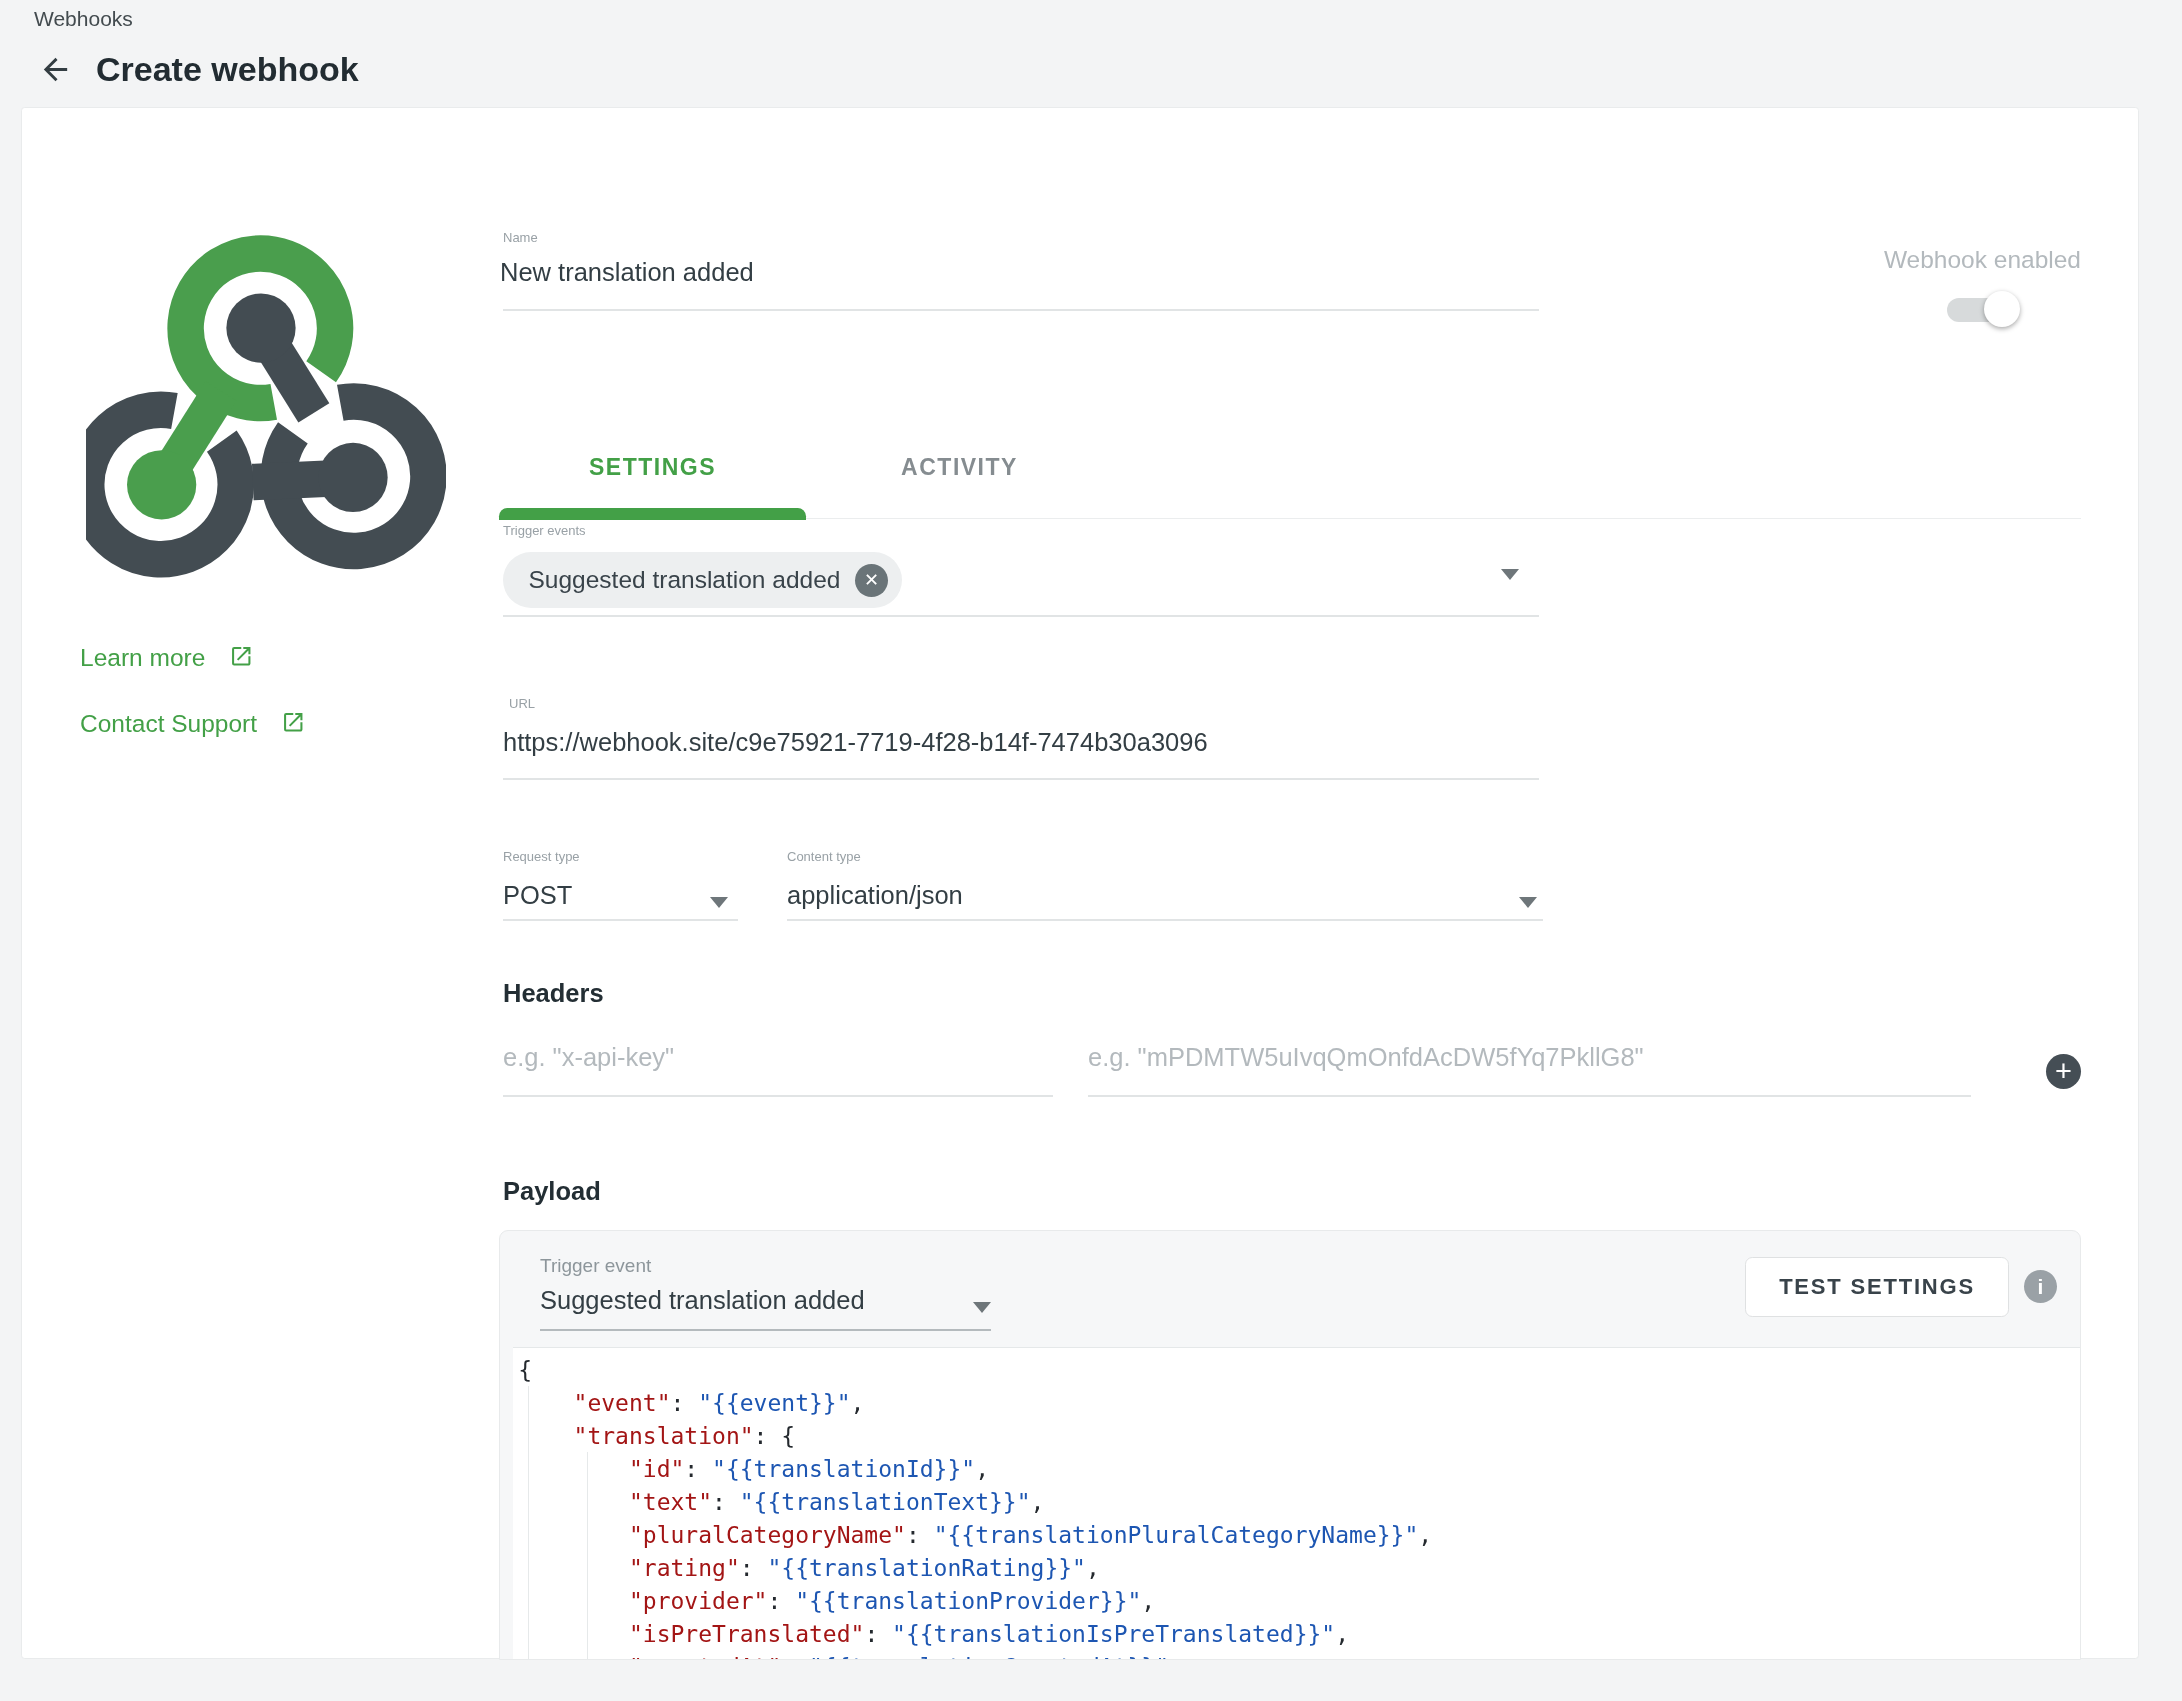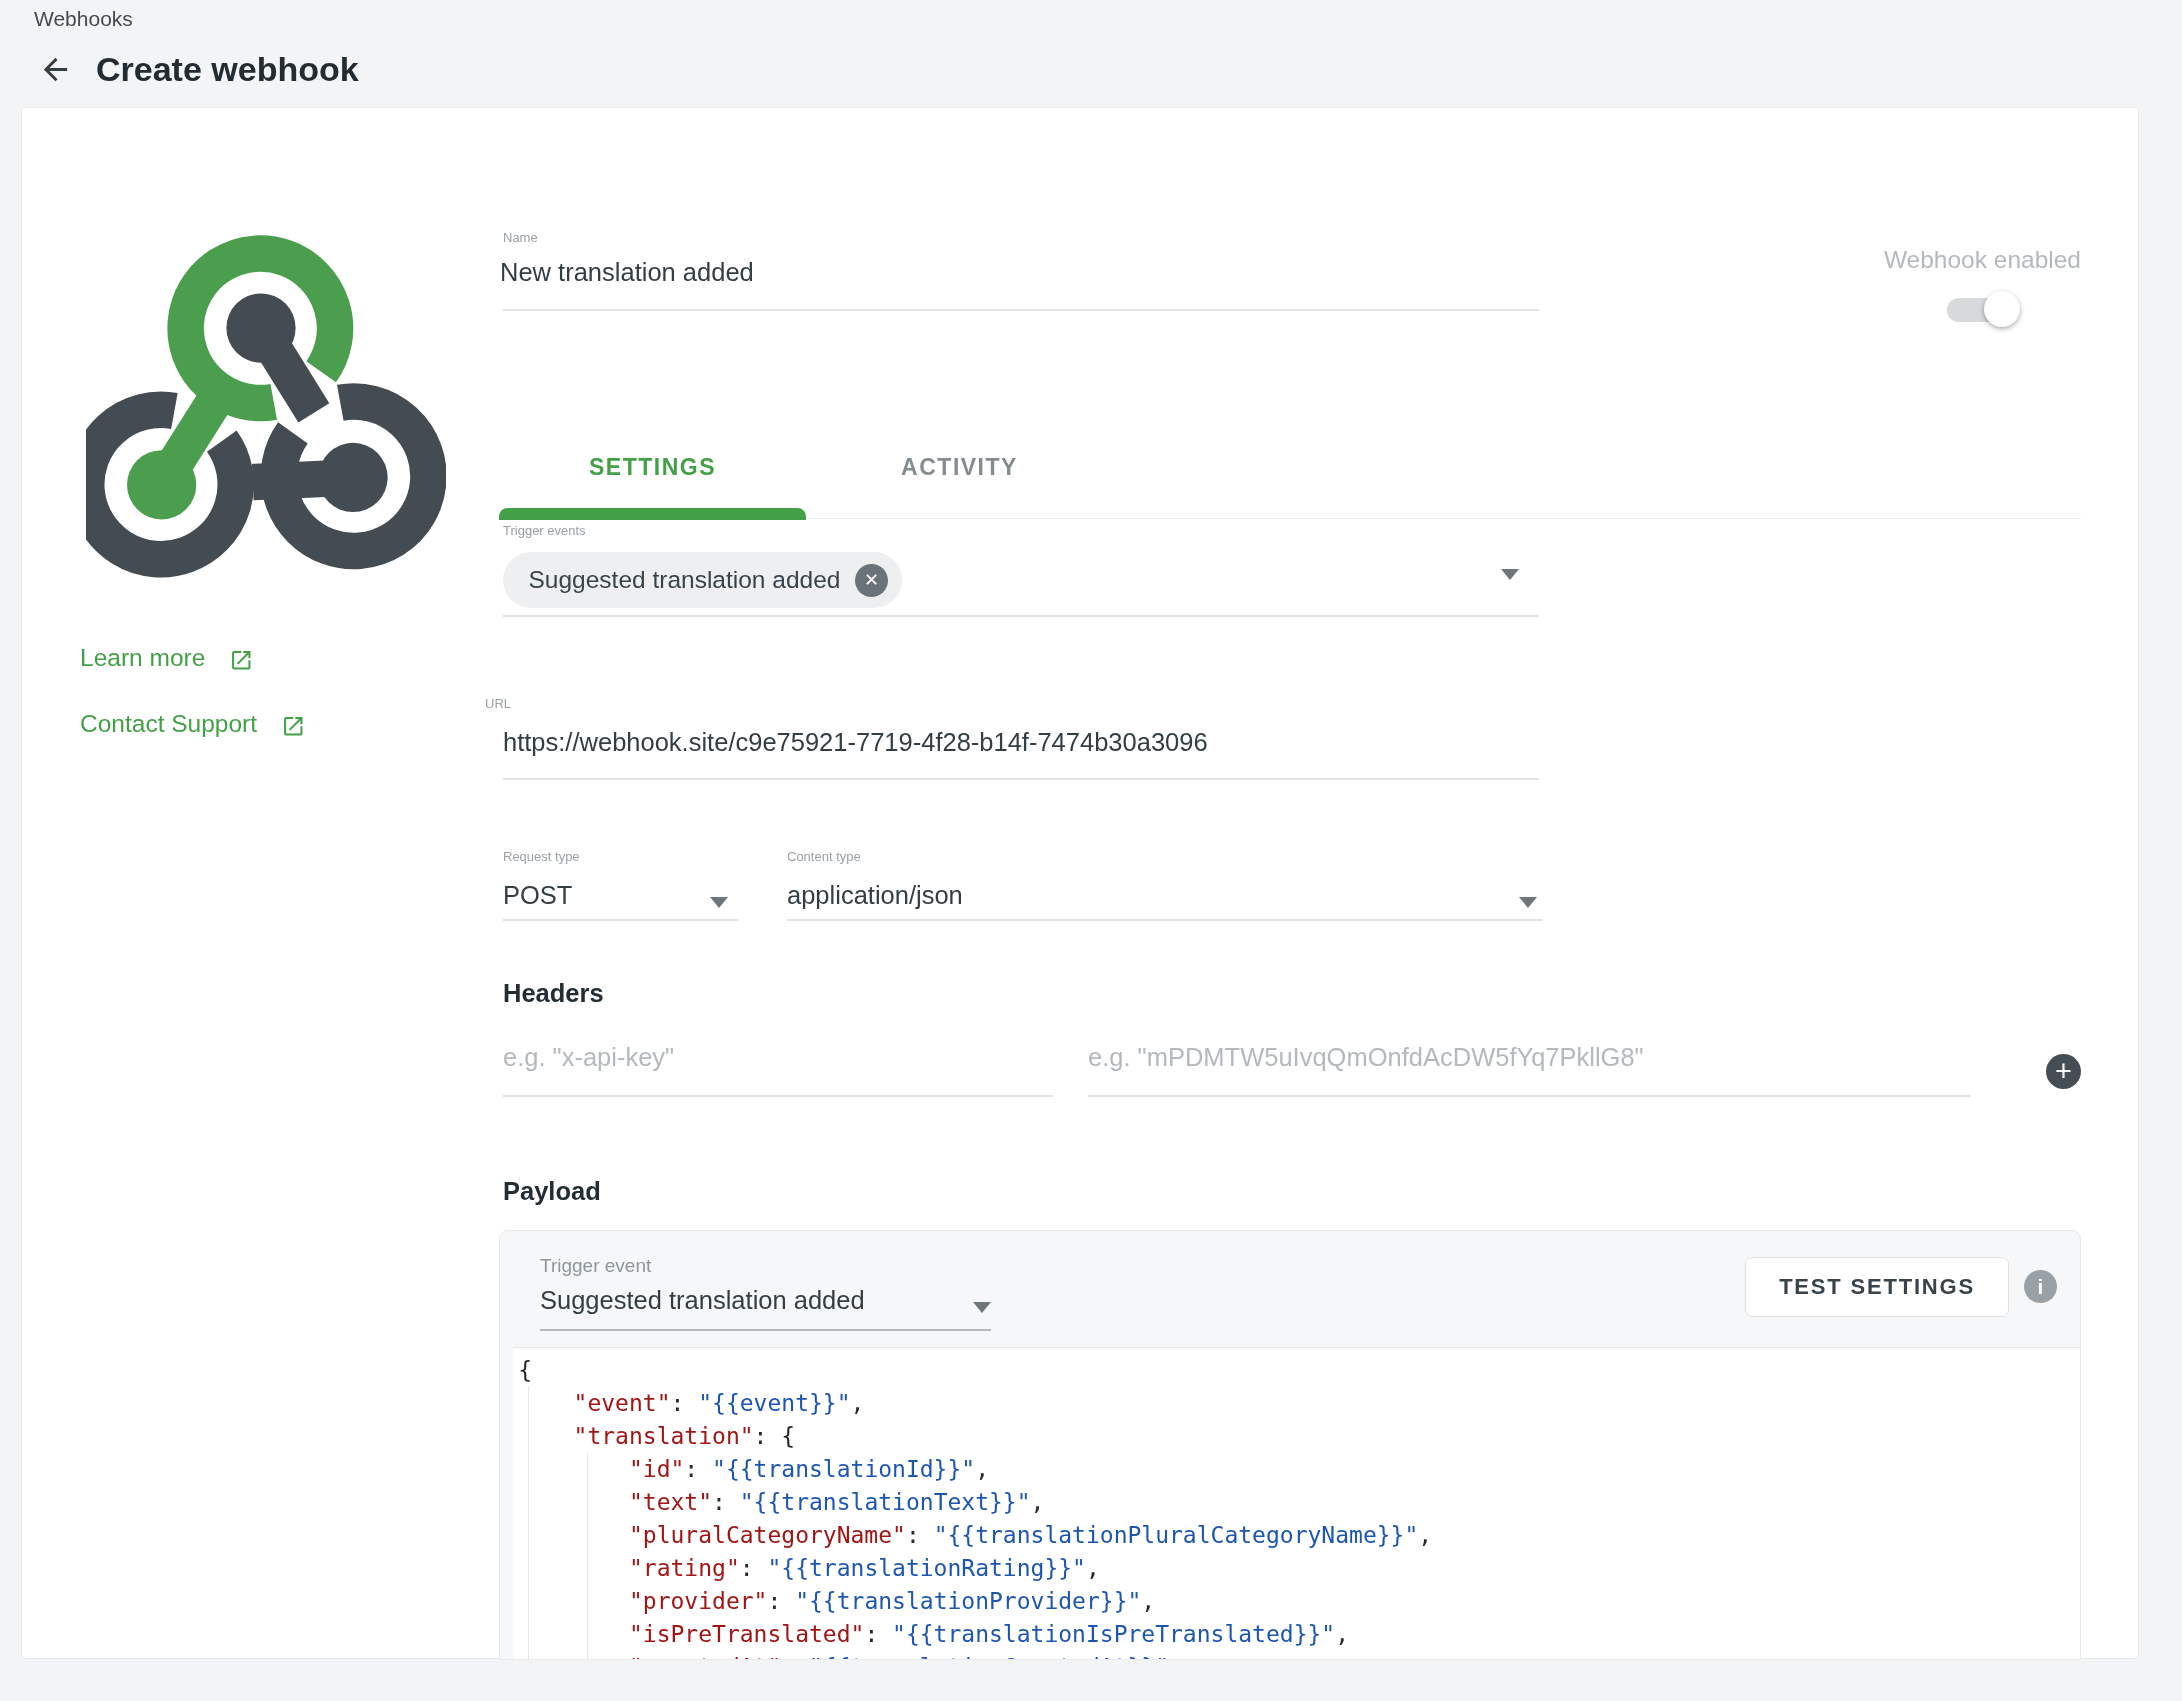--- a/index.html
+++ b/index.html
@@ -9,21 +9,21 @@
   .breadcrumb{position:absolute;left:34px;top:7.3px;font-size:21px;color:#434b4f;}
   .title-row{position:absolute;left:36px;top:50px;display:flex;align-items:center;gap:22px;}
   .back-btn{width:38px;height:38px;display:flex;align-items:center;justify-content:center;cursor:pointer;}
   .back-btn svg{width:35px;height:35px;fill:#333d42;}
   .page-title{font-size:34px;font-weight:600;color:#222c32;}
   
   .card{position:absolute;left:21px;top:107px;width:2118px;height:1552px;background:#fff;
         border:0.9px solid #e9ebec;border-radius:3.6px;box-sizing:border-box;}
   
   .logo-box{position:absolute;left:64px;top:125px;width:360px;height:355px;}
-  .side-link{position:absolute;left:58px;display:flex;align-items:flex-end;gap:24px;
+  .side-link{position:absolute;left:58px;display:flex;align-items:flex-start;gap:24px;
              font-size:24.5px;color:#43a047;cursor:pointer;}
   .side-link svg{width:24.5px;height:24.5px;fill:#43a047;}
   .link-learn{top:536px;} .link-contact{top:602px;}
   
   .flabel{position:absolute;font-size:13px;color:#99a1a6;}
   .fvalue{position:absolute;font-size:25.5px;color:#333e44;background:transparent;border:none;outline:none;
           font-family:"Liberation Sans",sans-serif;padding:0;}
   .uline{position:absolute;height:1.8px;background:#e1e4e5;}
   .dd-arrow{position:absolute;width:0;height:0;border-left:9px solid transparent;
             border-right:9px solid transparent;border-top:11.8px solid #6e767a;cursor:pointer;}
@@ -48,21 +48,21 @@
   
   .trig-label{left:481px;top:415px;}
   .chip-row{position:absolute;left:481px;top:444px;display:flex;gap:16.4px;}
   .chip{display:flex;align-items:center;height:56px;padding:0 14.5px 0 25.5px;background:#edeff0;
         border-radius:28px;font-size:24.5px;color:#39434a;}
   .chip-x{width:33px;height:33px;margin-left:14.5px;border-radius:50%;background:#6a7478;color:#fff;
           display:flex;align-items:center;justify-content:center;font-size:18px;cursor:pointer;}
   .trig-arrow{left:1479px;top:461px;}
   .trig-uline{left:481px;top:507px;width:1036px;}
   
-  .url-label{left:463px;top:588px;}
+  .url-label{left:487px;top:588px;}
   .url-value{left:481px;top:620px;width:1036px;}
   .url-uline{left:481px;top:670px;width:1036px;}
   
   .req-label{left:481px;top:741px;}
   .req-value{left:481px;top:773px;cursor:pointer;}
   .req-arrow{left:688px;top:789px;}
   .req-uline{left:481px;top:811px;width:235px;}
   .ct-label{left:765px;top:741px;}
   .ct-value{left:765px;top:773px;cursor:pointer;}
   .ct-arrow{left:1497px;top:789px;}

